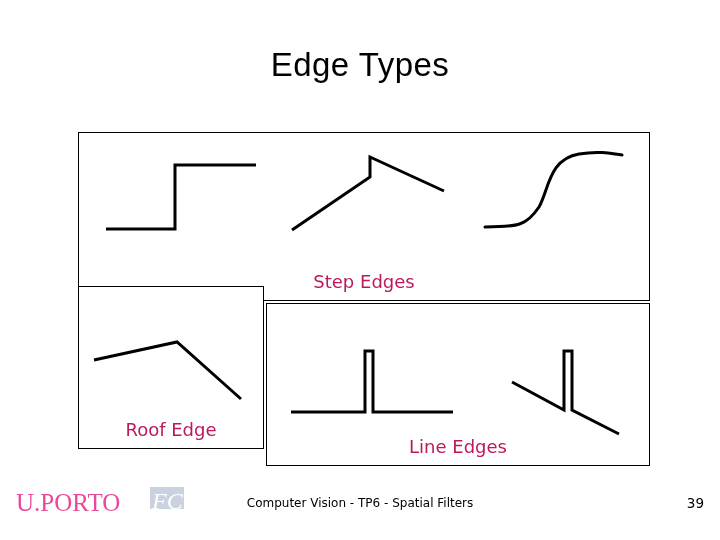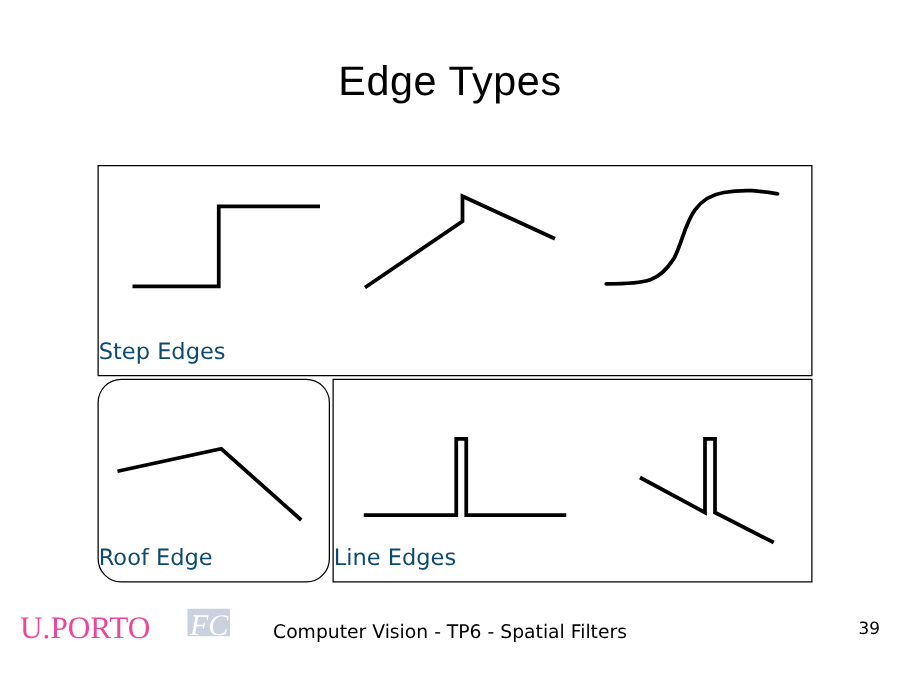--- a/index.html
+++ b/index.html
@@ -40,36 +40,36 @@
     box-sizing: border-box;
   }
   #panel-step {
     left: 78px;
     top: 132px;
     width: 572px;
     height: 169px;
   }
   #panel-roof {
     left: 78px;
-    top: 303px;
+    top: 286px;
     width: 186px;
     height: 163px;
-    border-radius: 19px;
   }
   #panel-line {
     left: 266px;
     top: 303px;
     width: 384px;
     height: 163px;
   }
   .panel-caption {
     position: absolute;
     width: 100%;
+    text-align: center;
     font-size: 18px;
-    color: #0c4a6e;
+    color: #be185d;
     font-family: "DejaVu Sans", sans-serif;
   }
   #caption-step {
     left: 0;
     bottom: 8px;
   }
   #caption-roof {
     left: 0;
     bottom: 8px;
   }
@@ -117,21 +117,21 @@
     font-size: 24px;
     color: #ffffff;
     font-style: italic;
   }
   .footer-text {
     position: absolute;
     left: 0;
     top: 496px;
     width: 720px;
     text-align: center;
-    font-size: 15px;
+    font-size: 12px;
     color: #000000;
     font-family: "DejaVu Sans", sans-serif;
   }
   .page-number {
     position: absolute;
     right: 16px;
     top: 495px;
     font-size: 13.5px;
     color: #000000;
     font-family: "DejaVu Sans", sans-serif;

